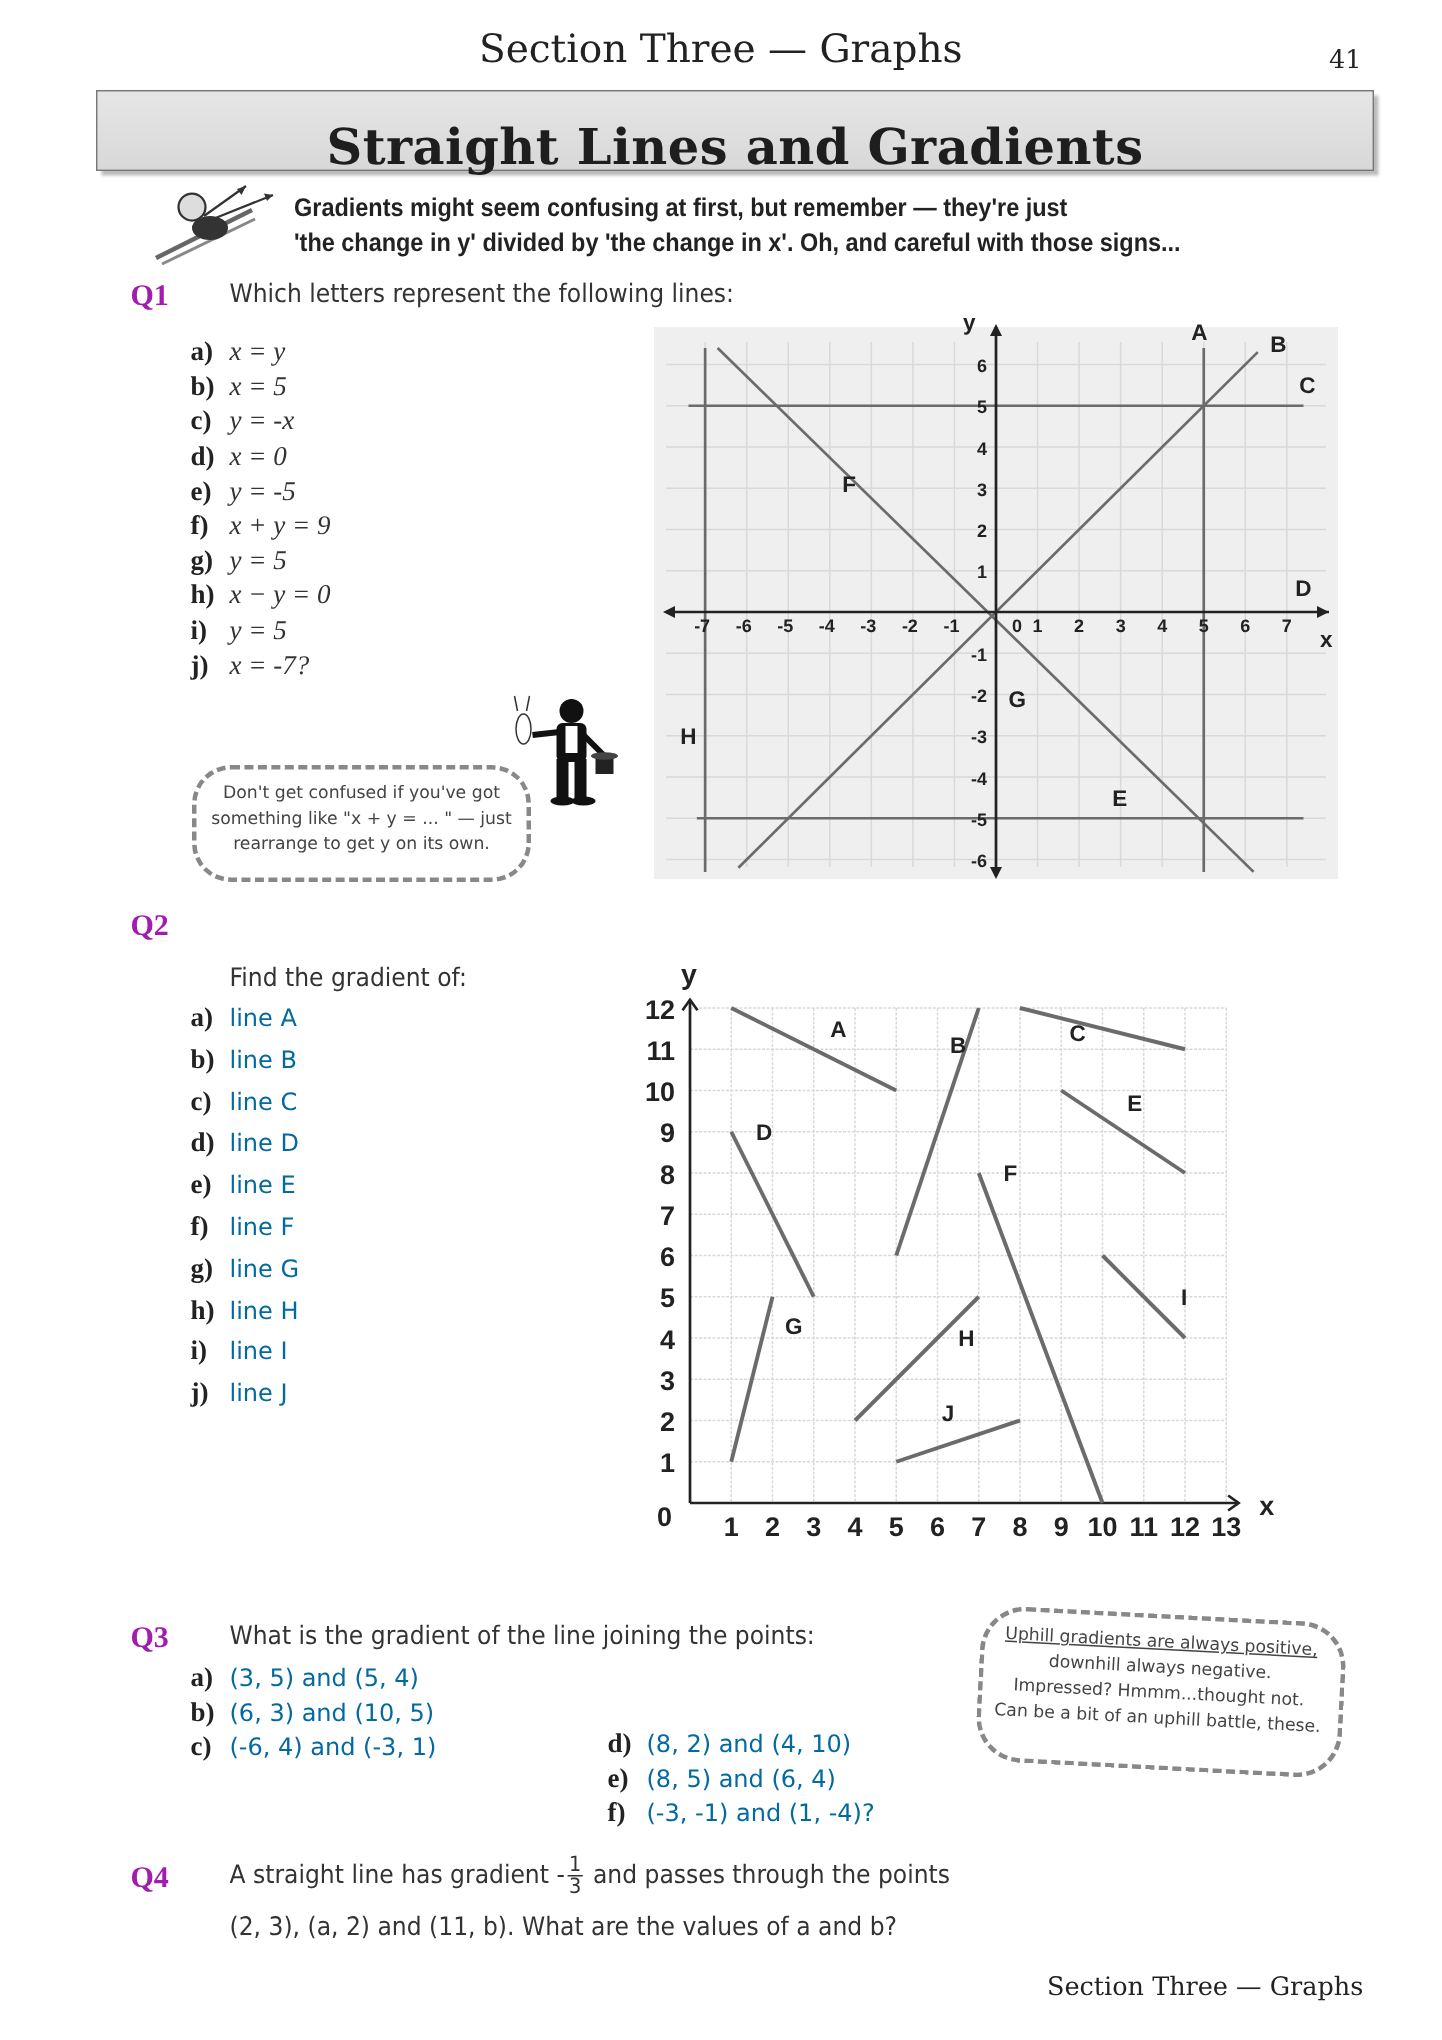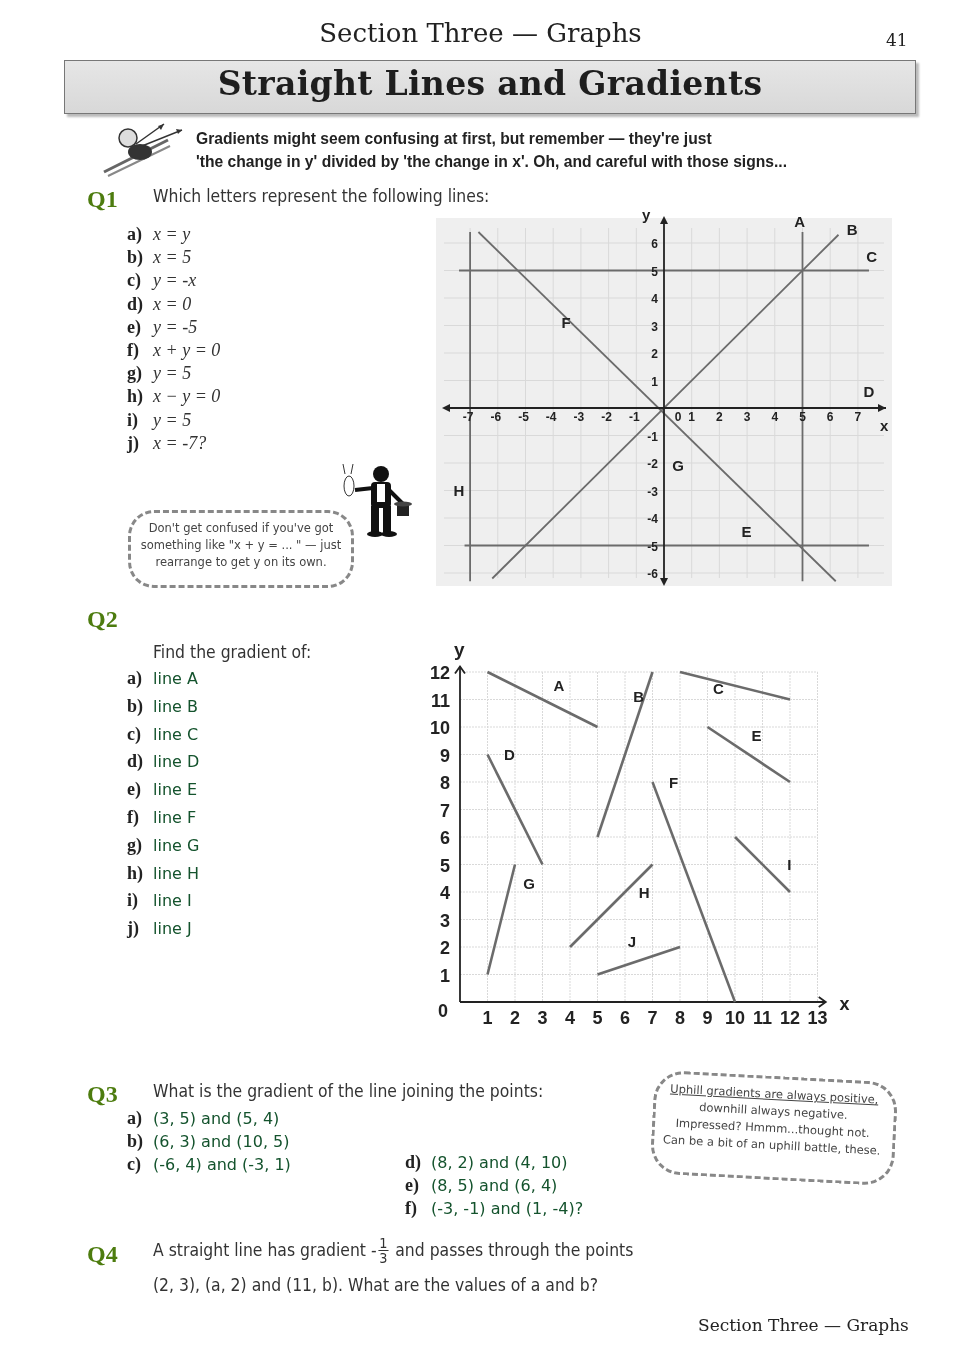--- a/index.html
+++ b/index.html
@@ -1,28 +1,28 @@
 <!DOCTYPE html>
 <html><head>
 <meta charset="utf-8">
 <style>
   html,body{margin:0;padding:0;background:#fff;}
   body{width:961px;height:1360px;position:relative;overflow:hidden;font-family:"Liberation Serif",serif;color:#2a2a2a;}
   .abs{position:absolute;}
   .hdr{left:0;width:961px;top:18px;text-align:center;font-family:"DejaVu Serif",serif;font-size:26px;color:#222;}
   .pagenum{left:886px;top:30px;font-family:"DejaVu Serif",serif;font-size:17px;color:#222;}
   .titlebox{left:64px;top:60px;width:850px;height:52px;background:linear-gradient(#e6e6e6,#d8d8d8);border:1.5px solid #777;box-shadow:3px 3px 2px #bbb;}
-  .titletext{left:64px;top:64px;width:852px;text-align:center;font-family:"DejaVu Serif",serif;font-weight:bold;font-size:33px;color:#1e1e1e;letter-spacing:0.3px;}
+  .titletext{left:64px;top:78px;width:852px;text-align:center;font-family:"DejaVu Serif",serif;font-weight:bold;font-size:33px;color:#1e1e1e;letter-spacing:0.3px;}
   .intro{left:196px;top:127px;font-family:"Liberation Sans",sans-serif;font-weight:bold;font-size:17px;line-height:23px;color:#222;transform:scaleX(0.92);transform-origin:left top;white-space:nowrap;}
-  .qnum{font-family:"Liberation Serif",serif;font-weight:bold;font-size:24px;color:#4d7c0f;}
+  .qnum{font-family:"Liberation Serif",serif;font-weight:bold;font-size:20px;color:#a21caf;}
   .qtext{font-family:"DejaVu Sans",sans-serif;font-size:17px;color:#333;transform:scaleX(0.92);transform-origin:left top;white-space:nowrap;}
   .item{font-size:18px;white-space:nowrap;}
   .item .lab{font-family:"Liberation Serif",serif;font-weight:bold;color:#222;display:inline-block;width:26px;}
   .item .expr{font-family:"Liberation Serif",serif;font-style:italic;color:#333;text-align:right;}
-  .item .txt{font-family:"DejaVu Sans",sans-serif;font-size:16px;color:#14532d;}
+  .item .txt{font-family:"DejaVu Sans",sans-serif;font-size:16px;color:#0369a1;}
   .bubble{font-family:"DejaVu Sans",sans-serif;font-size:11.5px;color:#444;text-align:center;line-height:17px;}
   .footer{left:698px;top:1315px;font-family:"DejaVu Serif",serif;font-size:17px;color:#222;}
   svg text{font-family:"Liberation Sans",sans-serif;}
   .frac{display:inline-block;vertical-align:middle;text-align:center;font-size:14px;line-height:14px;margin:0 2px;}
   .frac span{display:block;}
   .frac .num{border-bottom:1px solid #333;padding:0 1px;}
 </style>
 </head>
 <body>
 
@@ -47,21 +47,21 @@
 </div>
 
 <div class="abs qnum" style="left:87px;top:186px">Q1</div>
 <div class="abs qtext" style="left:153px;top:186px">Which letters represent the following lines:</div>
 <div class="abs" style="left:127px;top:224px">
   <div class="item" style="height:23.2px"><span class="lab">a)</span><span class="expr">x = y</span></div>
   <div class="item" style="height:23.2px"><span class="lab">b)</span><span class="expr">x = 5</span></div>
   <div class="item" style="height:23.2px"><span class="lab">c)</span><span class="expr">y = -x</span></div>
   <div class="item" style="height:23.2px"><span class="lab">d)</span><span class="expr">x = 0</span></div>
   <div class="item" style="height:23.2px"><span class="lab">e)</span><span class="expr">y = -5</span></div>
-  <div class="item" style="height:23.2px"><span class="lab">f)</span><span class="expr">x + y = 0</span></div>
+  <div class="item" style="height:23.2px"><span class="lab">f)</span><span class="expr">x + y = 9</span></div>
   <div class="item" style="height:23.2px"><span class="lab">g)</span><span class="expr">y = 5</span></div>
   <div class="item" style="height:23.2px"><span class="lab">h)</span><span class="expr">x − y = 0</span></div>
   <div class="item" style="height:23.2px"><span class="lab">i)</span><span class="expr">y = 5</span></div>
   <div class="item" style="height:23.2px"><span class="lab">j)</span><span class="expr">x = -7?</span></div>
 </div>
 
 <svg class="abs" style="left:335px;top:460px" width="80" height="80">
   <circle cx="46" cy="14" r="8" fill="#111"></circle>
   <rect x="36" y="22" width="20" height="26" rx="4" fill="#111"></rect>
   <rect x="42" y="24" width="8" height="18" fill="#fff"></rect>

